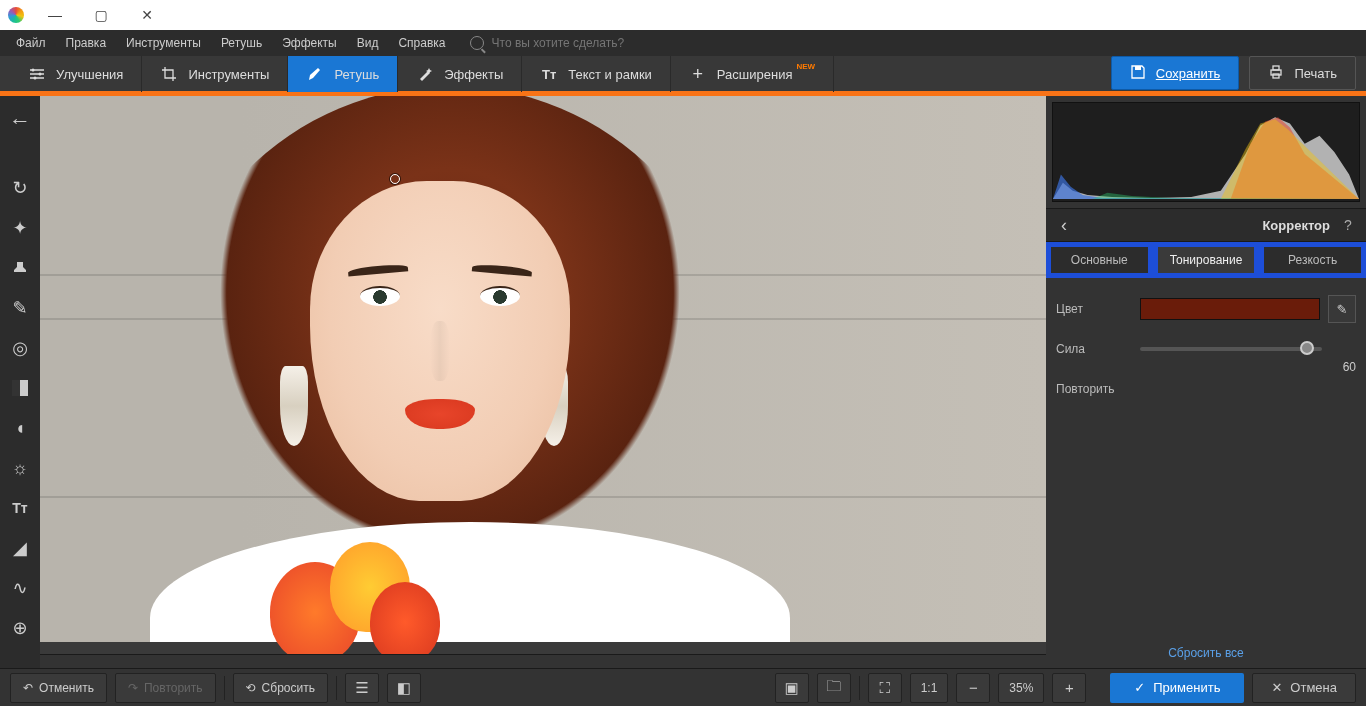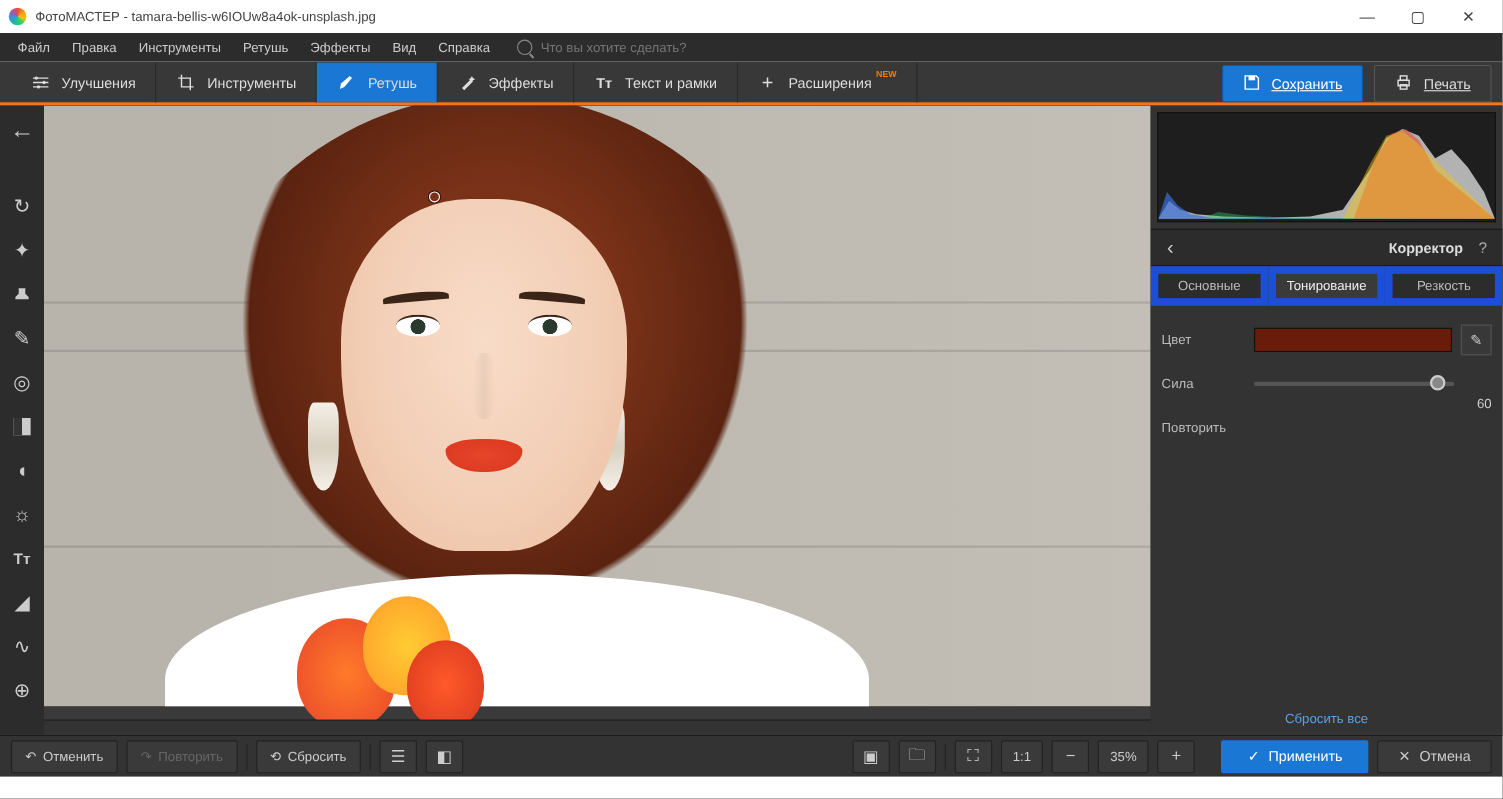--- a/index.html
+++ b/index.html
@@ -8,28 +8,28 @@
 .titlebar-icon { width:16px; height:16px; border-radius:50%; background:conic-gradient(#e74c3c,#f39c12,#f1c40f,#2ecc71,#1abc9c,#3498db,#9b59b6,#e74c3c); margin-right:8px; }
 .titlebar-text { font-size:12px; color:#444; flex:1; }
 .titlebar-btn { width:46px; height:30px; display:flex; align-items:center; justify-content:center; font-size:14px; color:#444; }
 .menubar { height:26px; background:#2c2c2c; display:flex; align-items:center; padding:0 6px; gap:0; }
 .menu-item { padding:0 10px; font-size:12px; color:#ccc; line-height:26px; }
 .menu-search { margin-left:14px; display:flex; align-items:center; gap:8px; }
 .menu-search-icon { width:14px; height:14px; border:1.5px solid #888; border-radius:50%; position:relative; }
 .menu-search-icon::after { content:''; position:absolute; width:5px; height:1.5px; background:#888; bottom:-2px; right:-3px; transform:rotate(45deg); }
 .menu-search input { background:transparent; border:none; color:#888; font-size:12px; outline:none; width:200px; }
 
-.toolbar { height:40px; background:#383838; display:flex; align-items:flex-end; padding:0 10px; border-bottom:3px solid #f97316; }
+.toolbar { height:40px; background:#383838; display:flex; align-items:flex-start; padding:0 10px; border-bottom:5px solid #f97316; }
 .tool-tab { height:36px; padding:0 18px; display:flex; align-items:center; gap:10px; color:#ddd; font-size:13px; border-right:1px solid #2a2a2a; cursor:pointer; }
 .tool-tab.active { background:#1a77d4; }
 .tool-tab .ico { width:18px; height:18px; display:flex; align-items:center; justify-content:center; }
 .new-badge { color:#ff7a00; font-size:8px; font-weight:bold; position:relative; top:-8px; margin-left:-6px; }
 .spacer { flex:1; }
 .save-btn { height:34px; background:#1a77d4; padding:0 18px; display:flex; align-items:center; gap:10px; color:#fff; font-size:13px; border:1px solid #0e5aa7; border-radius:2px;text-decoration:underline; }
-.print-btn { height:34px; padding:0 18px; display:flex; align-items:center; gap:10px; color:#ddd; font-size:13px; margin-left:10px; border:1px solid #555; border-radius:2px;text-decoration:underline; }
+.print-btn { height:34px; padding:0 18px; display:flex; align-items:center; gap:10px; color:#ddd; font-size:13px; margin-left:10px; border:1px solid #555; border-radius:2px; }
 
 .workspace { height:572px; display:flex; background:#2c2c2c; }
 .left-tools { width:40px; background:#2c2c2c; display:flex; flex-direction:column; align-items:center; padding-top:10px; gap:16px; }
 .lt { width:24px; height:24px; display:flex; align-items:center; justify-content:center; color:#ccc; font-size:18px; cursor:pointer; }
 
 .canvas-area { flex:1; display:flex; flex-direction:column; }
 .canvas { flex:1; background:#3a3a3a; position:relative; overflow:hidden; }
 .photo { position:absolute; top:0; left:0; right:0; bottom:12px; background:linear-gradient(90deg,#b8b4ac 0%, #b8b4ac 20%, #c4bfb6 100%); }
 .wall-line { position:absolute; left:0; right:0; height:2px; background:rgba(0,0,0,0.12); }
 .hair-shape { position:absolute; left:120px; top:-10px; width:580px; height:590px; background:radial-gradient(ellipse 55% 60% at 50% 35%, #6a2a15 0%, #7a3218 35%, #5a2310 70%, transparent 72%); border-radius:50% 50% 30% 30%; }
@@ -55,21 +55,21 @@
 .hscroll { height:14px; background:#333; border-top:1px solid #1a1a1a; }
 
 .right-panel { width:320px; background:#333; display:flex; flex-direction:column; }
 .histogram { height:100px; margin:6px; background:#1e1e1e; border:1px solid #111; position:relative; overflow:hidden; }
 .histo-svg { width:100%; height:100%; }
 .panel-header { height:34px; display:flex; align-items:center; background:#2c2c2c; border-top:1px solid #1a1a1a; border-bottom:1px solid #1a1a1a; }
 .back-arrow { width:36px; text-align:center; color:#ccc; font-size:18px; }
 .panel-title { flex:1; text-align:right; color:#ddd; font-size:13px; font-weight:bold; }
 .help-q { width:36px; text-align:center; color:#aaa; font-size:14px; }
 .sub-tabs { height:36px; display:flex; background:#2c2c2c; }
-.sub-tab { flex:1; display:flex; align-items:center; justify-content:center; font-size:12px; color:#bbb; border:7px solid #1d4ed8; }
+.sub-tab { flex:1; display:flex; align-items:center; justify-content:center; font-size:12px; color:#bbb; border:5px solid #1d4ed8; }
 .sub-tab.active { background:#3a3a3a; color:#eee; }
 .controls { padding:14px 10px; }
 .ctrl-row { display:flex; align-items:center; height:34px; margin-bottom:6px; }
 .ctrl-label { width:84px; font-size:12px; color:#bbb; }
 .color-swatch { flex:1; height:22px; background:#6a1c0a; border:1px solid #111; }
 .eyedrop { width:28px; height:28px; margin-left:8px; border:1px solid #555; display:flex; align-items:center; justify-content:center; color:#ccc; background:#383838; font-size:13px; }
 .slider-wrap { flex:1; display:flex; align-items:center; }
 .slider-track { flex:1; height:4px; background:#555; border-radius:2px; position:relative; }
 .slider-thumb { position:absolute; width:14px; height:14px; border-radius:50%; background:#888; border:2px solid #ccc; top:-6px; }
 .slider-val { width:34px; text-align:right; font-size:12px; color:#ccc;margin-top:36px; }
@@ -83,21 +83,20 @@
 .fbtn.icon-only { width:34px; padding:0; justify-content:center; font-size:15px; }
 .vdiv { width:1px; height:24px; background:#222; }
 .apply-btn { height:30px; padding:0 24px; background:#1a77d4; color:#fff; font-size:13px; display:flex; align-items:center; gap:8px; border-radius:2px; }
 .cancel-btn { height:30px; padding:0 18px; background:#3a3a3a; color:#ccc; font-size:13px; display:flex; align-items:center; gap:8px; border:1px solid #222; border-radius:2px; }
 </style>
 </head>
 <body>
 
 <div class="titlebar">
   <div class="titlebar-icon"></div>
-  <div class="titlebar-text">ФотоМАСТЕР - tamara-bellis-w6IOUw8a4ok-unsplash.jpg</div>
   <div class="titlebar-btn">—</div>
   <div class="titlebar-btn">▢</div>
   <div class="titlebar-btn">✕</div>
 </div>
 
 <div class="menubar">
   <div class="menu-item">Файл</div>
   <div class="menu-item">Правка</div>
   <div class="menu-item">Инструменты</div>
   <div class="menu-item">Ретушь</div>

